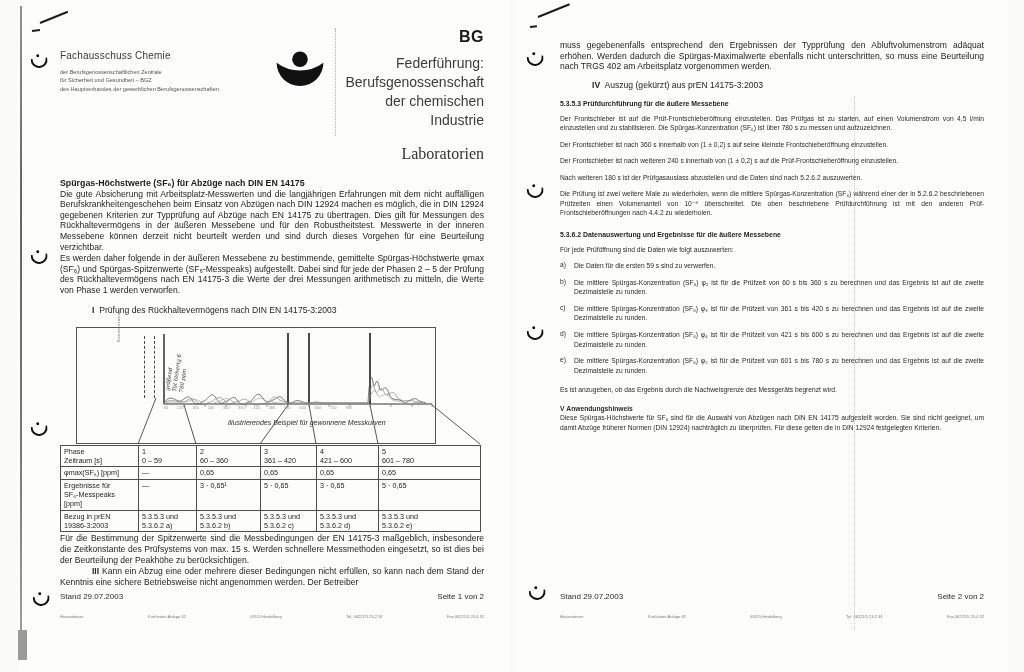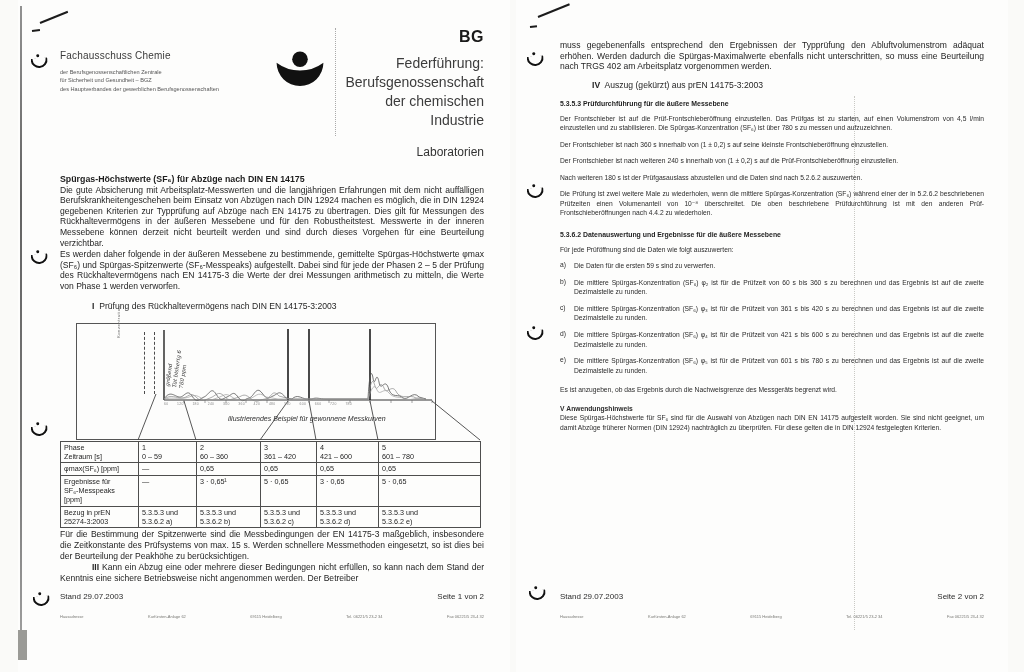--- a/index.html
+++ b/index.html
@@ -21,21 +21,21 @@
   
   .hdr{display:flex;}
   .committee{width:218px;padding-top:22px;}
   .committee-name{font-size:10px;color:#3a3a3a;letter-spacing:.2px;}
   .committee-sub{margin-top:7px;font-size:5.6px;line-height:1.5;color:#555;white-space:pre-line;filter:blur(.2px);}
   .logoblk{display:flex;margin-left:12px;text-align:right;}
   .bg-logo{margin-top:16px;}
   .logo-divider{border-left:1px dotted #aaa;margin:0 9px;height:108px;}
   .logo-txt .bg{font-size:16px;font-weight:bold;color:#1a1a1a;letter-spacing:.5px;}
   .logo-sub{margin-top:8px;font-size:14px;line-height:1.35;color:#3c3c3c;white-space:pre-line;}
-  .labor{margin-top:15px;font-size:12px;color:#333;}
+  .labor{margin-top:15px;font-size:16px;color:#333;font-family:Liberation Serif, serif;}
   
   .doc-title{margin-top:15px;font-size:8.8px;font-weight:bold;color:#1d1d1d;}
   .b1{font-size:8.55px;line-height:1.24;text-align:justify;color:#242424;margin-top:1px;}
   .sec-head{margin-top:9px;font-size:8.6px;color:#1f1f1f;}
   .sec-head b,.rnum{font-weight:bold;padding-left:32px;}
   
   .figure-wrap{position:relative;margin-top:9px;width:424px;height:121px;}
   .figure-wrap svg{position:absolute;left:0;top:0;}
   .axis-label{position:absolute;left:56px;top:18px;font-size:4.2px;color:#666;
               transform:rotate(-90deg);transform-origin:left top;filter:blur(.3px);letter-spacing:.5px;}
@@ -207,21 +207,21 @@
 SF₆-Messpeaks
 [ppm]</td>
           <td>—</td>
           <td>3 · 0,65¹</td>
           <td>5 · 0,65</td>
           <td>3 · 0,65</td>
           <td>5 · 0,65</td>
         </tr>
         <tr>
           <td>Bezug in prEN
-25274-3:2003</td>
+19386-3:2003</td>
           <td>5.3.5.3 und
 5.3.6.2 a)</td>
           <td>5.3.5.3 und
 5.3.6.2 b)</td>
           <td>5.3.5.3 und
 5.3.6.2 c)</td>
           <td>5.3.5.3 und
 5.3.6.2 d)</td>
           <td>5.3.5.3 und
 5.3.6.2 e)</td>

